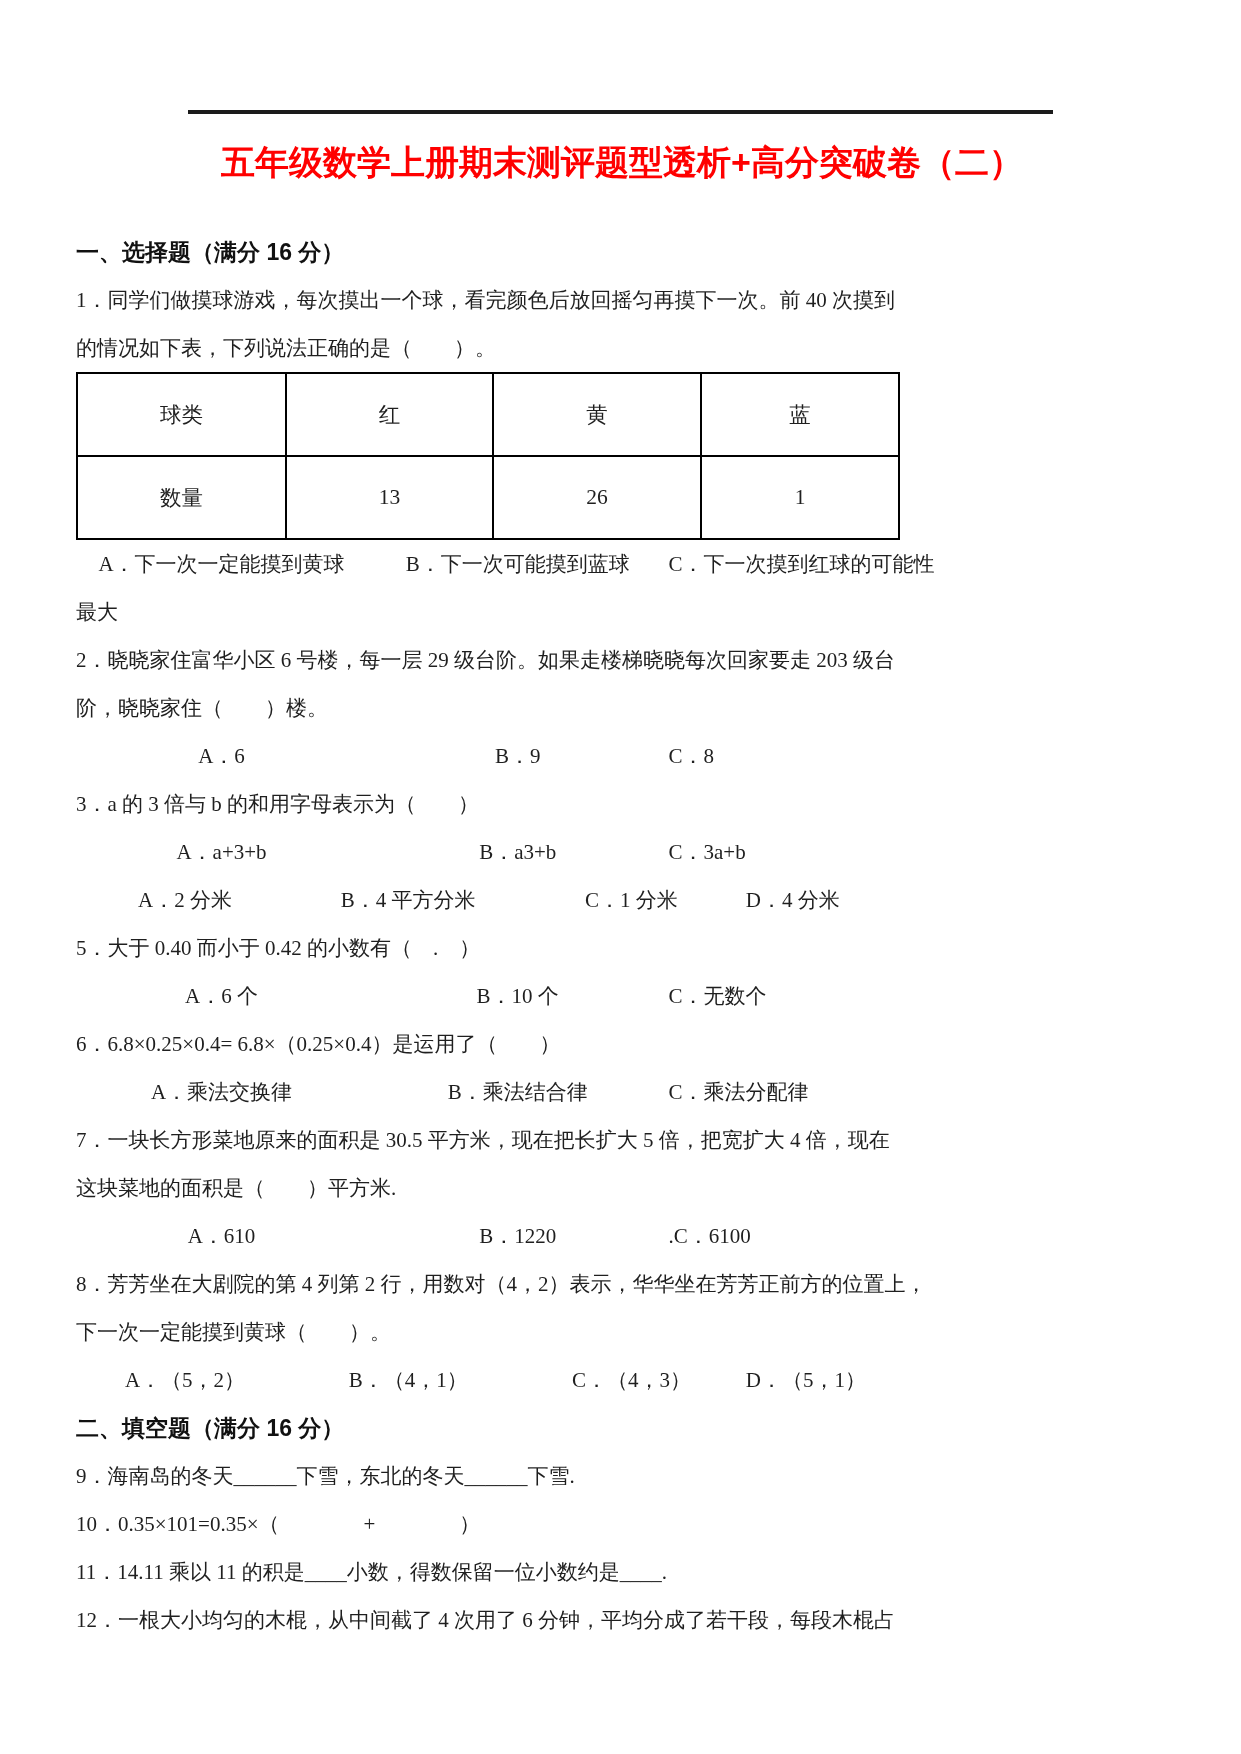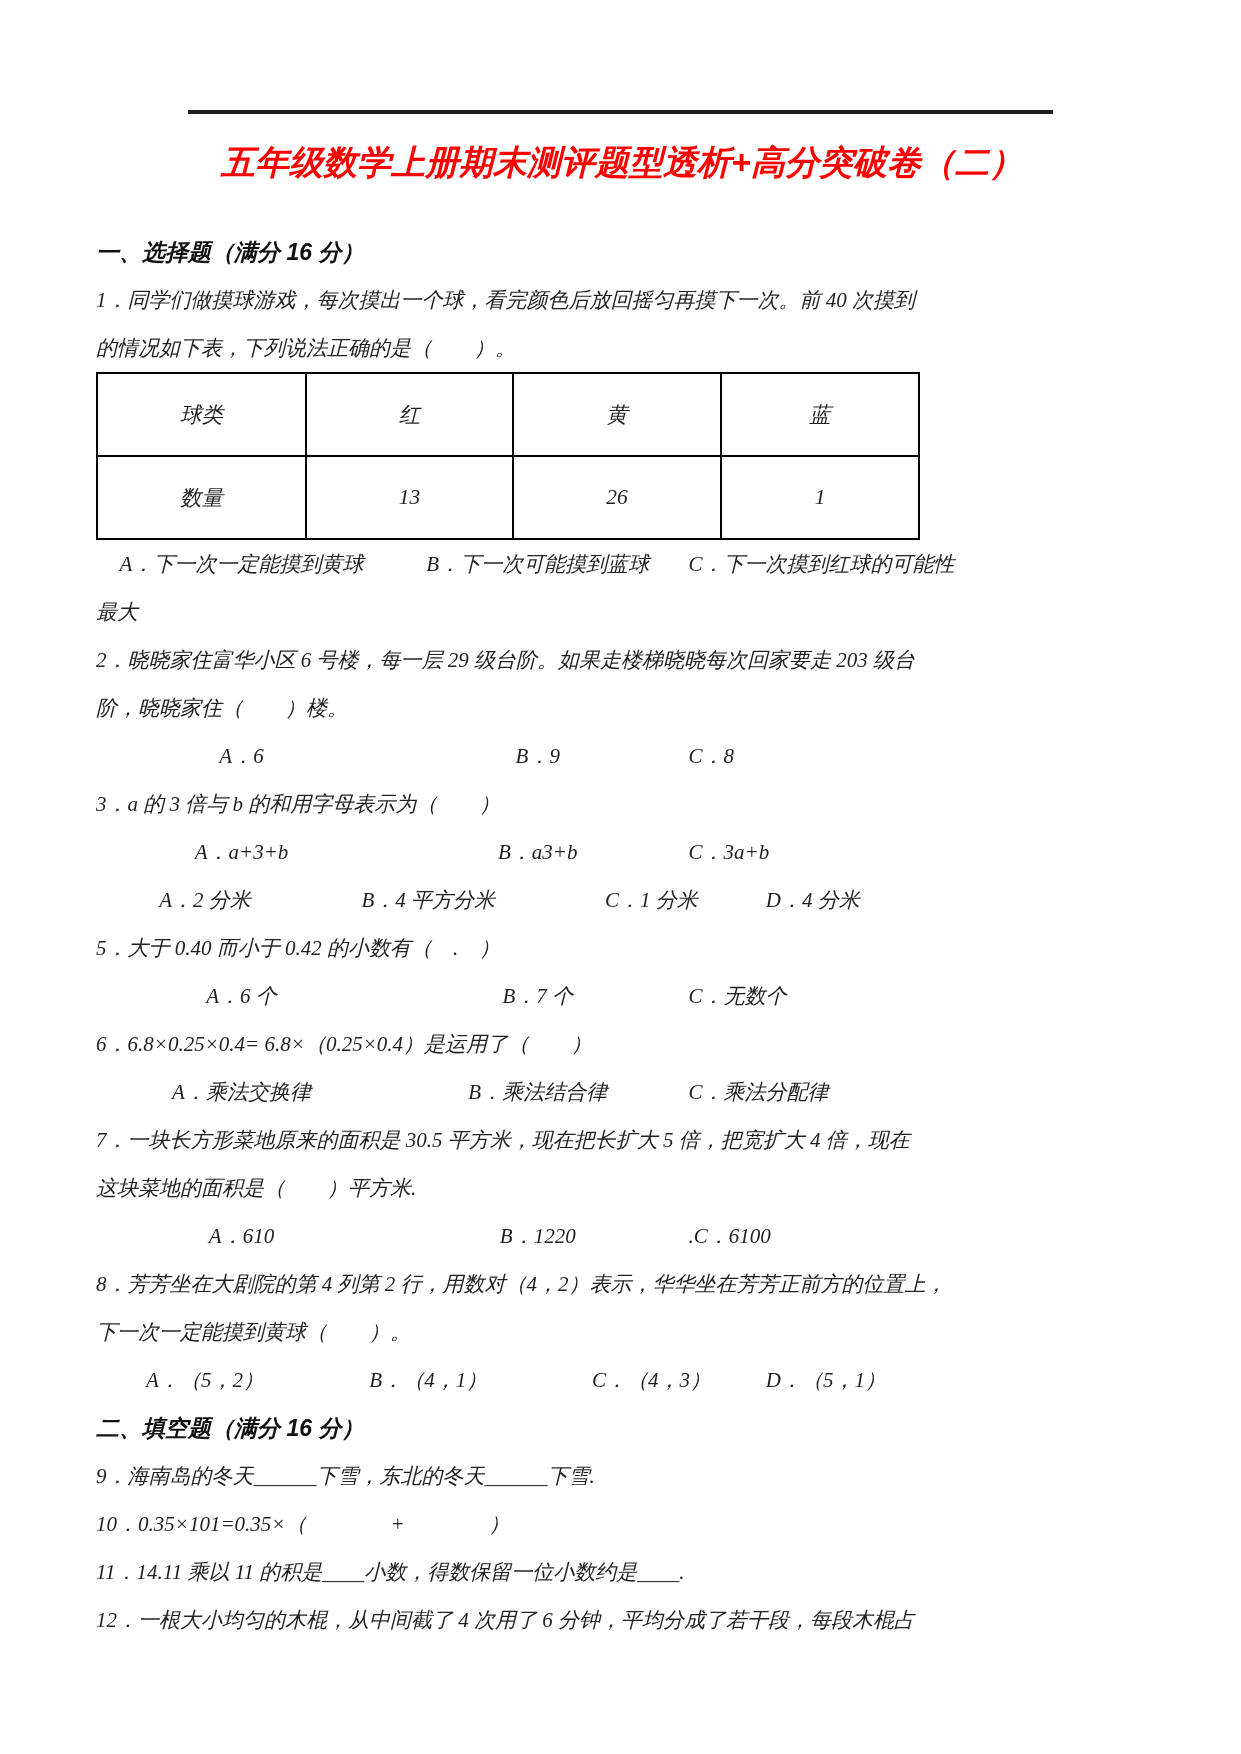--- a/index.html
+++ b/index.html
@@ -4,42 +4,41 @@
 <style>
   html, body { margin: 0; padding: 0; background: #ffffff; }
   .page {
     position: relative;
     width: 1241px;
     height: 1754px;
     background: #ffffff;
     overflow: hidden;
     color: #1f1f1f;
     font-family: "Liberation Serif", "DejaVu Serif", serif;
-    font-style: italic;
   }
   .top-rule {
     margin: 110px 0 0 188px;
     width: 865px;
     height: 4px;
     background: #1b1b1b;
   }
   .doc-title {
     margin: 22px 94px 0 188px;
     width: 868px;
     height: 52px;
     line-height: 52px;
     text-align: center;
     font-family: "Liberation Sans", "DejaVu Sans", sans-serif;
     font-weight: bold;
     font-size: 34px;
     color: #ff0000;
     white-space: nowrap;
   }
   .content {
-    margin-left: 96px;
+    margin-left: 76px;
     width: 868px;
   }
   .line {
     height: 48px;
     line-height: 48px;
     font-size: 21px;
     white-space: nowrap;
   }
   .heading {
     font-family: "Liberation Sans", "DejaVu Sans", sans-serif;
@@ -125,21 +124,21 @@
     <div class="line opts opts-4">
       <span>A．2 分米</span>
       <span>B．4 平方分米</span>
       <span>C．1 分米</span>
       <span>D．4 分米</span>
     </div>
 
     <div class="line">5．大于 0.40 而小于 0.42 的小数有（　.　）</div>
     <div class="line opts opts-3">
       <span>A．6 个</span>
-      <span>B．7 个</span>
+      <span>B．10 个</span>
       <span>C．无数个</span>
     </div>
 
     <div class="line">6．6.8×0.25×0.4= 6.8×（0.25×0.4）是运用了（　　）</div>
     <div class="line opts opts-3">
       <span>A．乘法交换律</span>
       <span>B．乘法结合律</span>
       <span>C．乘法分配律</span>
     </div>
 

